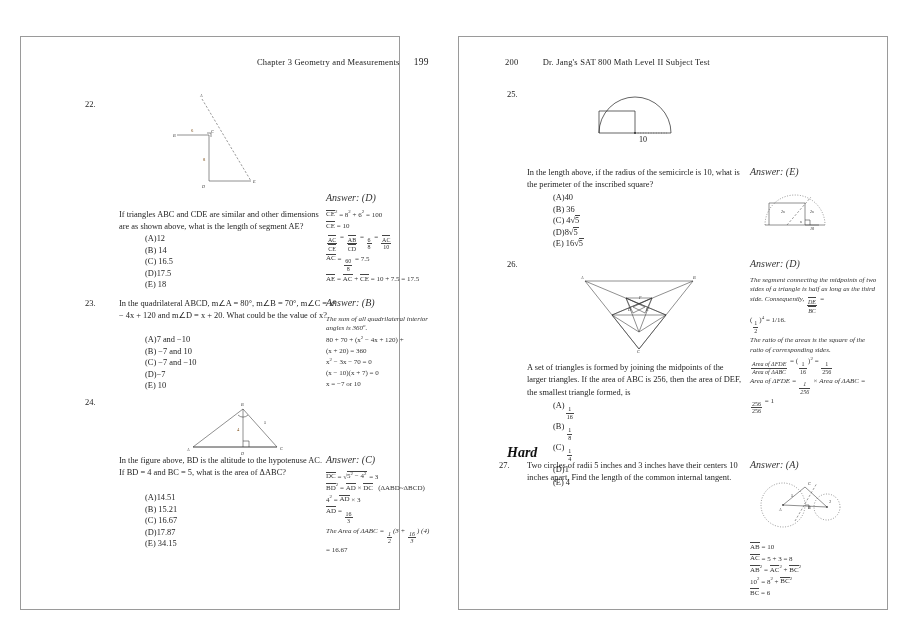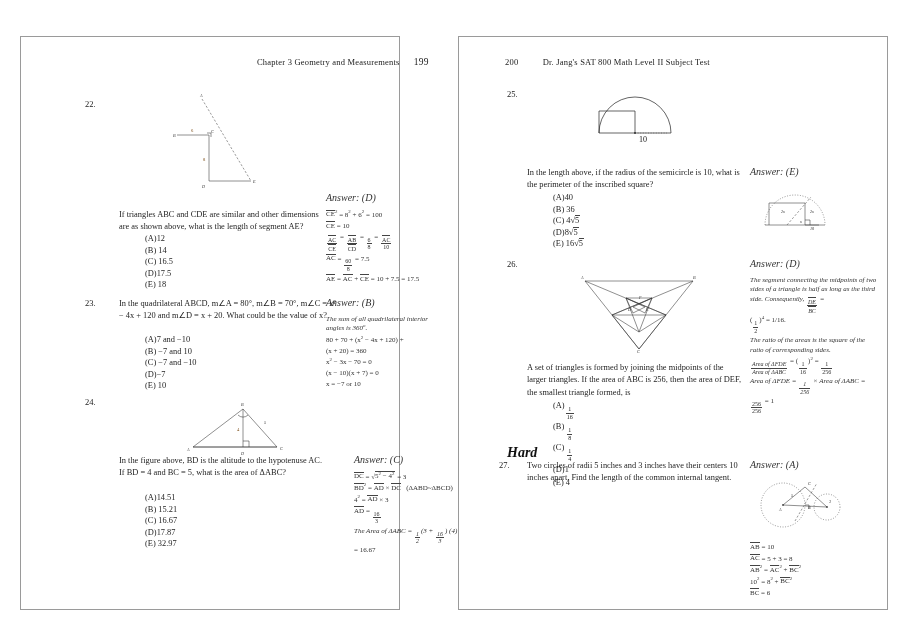--- a/index.html
+++ b/index.html
@@ -176,24 +176,24 @@
         <text class="flab" x="83" y="25">5</text>
       </svg>
     </div>
 
     <div class="qtext" style="left:98px;top:418px;">In the figure above, BD is the altitude to the hypotenuse AC. If BD = 4 and BC = 5, what is the area of ΔABC?</div>
     <div class="choices" style="left:98px;top:455px;">
       <div>(A)14.51</div>
       <div>(B) 15.21</div>
       <div>(C) 16.67</div>
       <div>(D)17.87</div>
-      <div>(E) 32.97</div>
-    </div>
-
-    <div class="ans" style="left:305px;top:418px;margin-left:28px;">
+      <div>(E) 34.15</div>
+    </div>
+
+    <div class="ans" style="left:305px;top:418px;">
       <span class="lab">Answer: (C)</span>
       <span class="ln"><span class="ovl">DC</span> = √<span class="rad">5<sup>2</sup> − 4<sup>2</sup></span> = 3</span>
       <span class="ln"><span class="ovl">BD</span><sup>2</sup> = <span class="ovl">AD</span> × <span class="ovl">DC</span>&nbsp;&nbsp; (ΔABD~ΔBCD)</span>
       <span class="ln">4<sup>2</sup> = <span class="ovl">AD</span> × 3</span>
       <span class="ln"><span class="ovl">AD</span> = <span class="frac">
             <span class="num">16</span>
             <span class="den">3</span>
           </span></span>
       <span class="ln it">The Area of ΔABC = <span class="frac">
             <span class="num">1</span>

